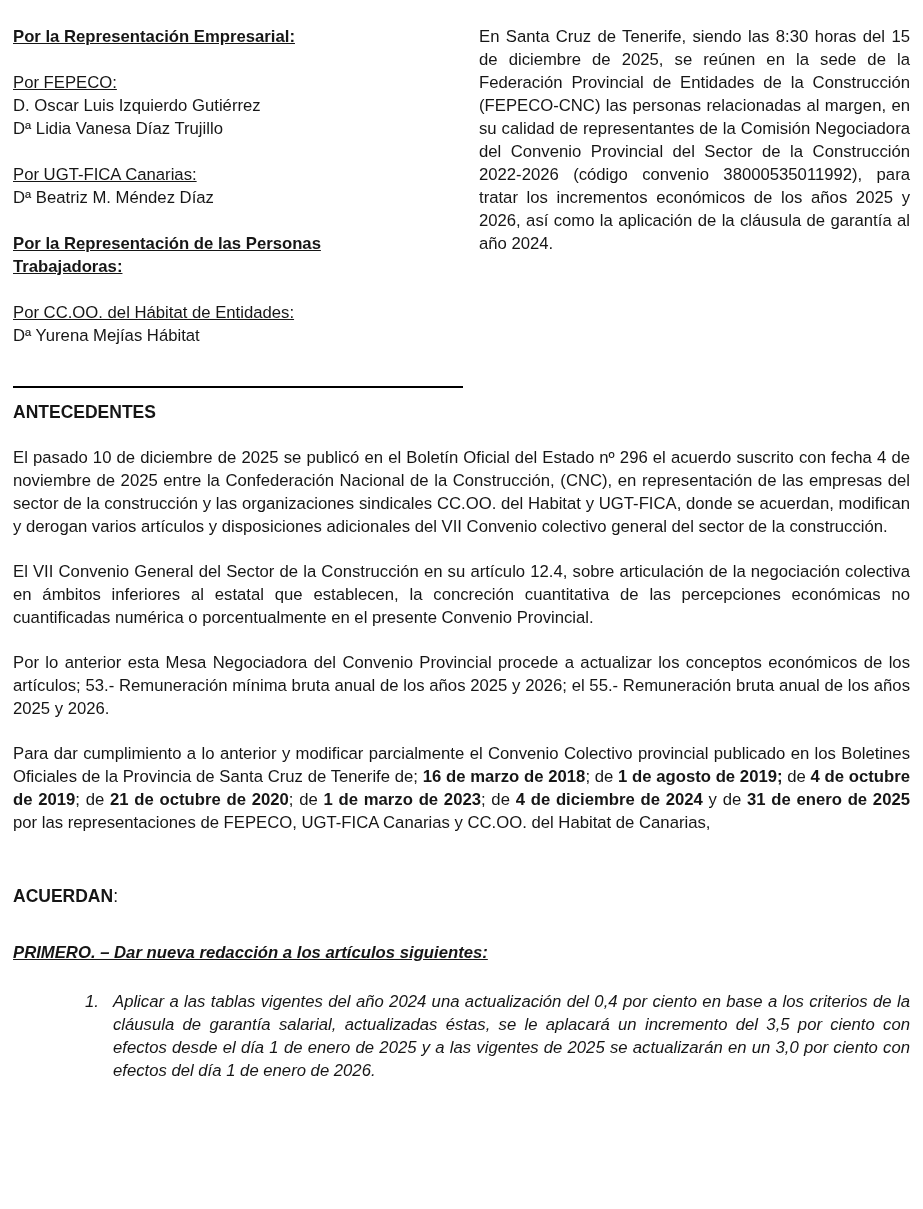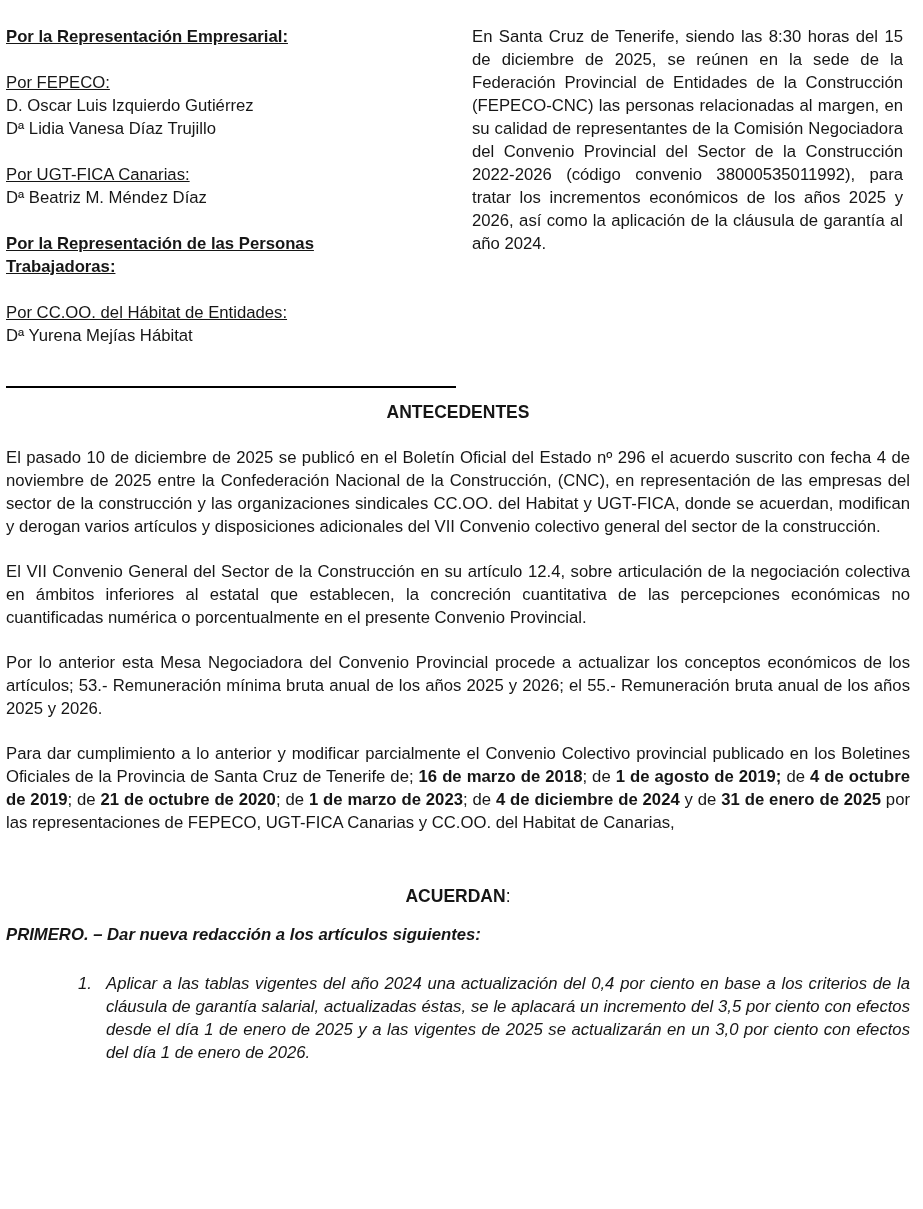--- a/index.html
+++ b/index.html
@@ -13,21 +13,21 @@
     overflow: hidden;
     color: #161616;
     font-family: "Liberation Sans", "DejaVu Sans", sans-serif;
     font-size: 16.7px;
     line-height: 23px;
   }
   .page {
     box-sizing: border-box;
     width: 923px;
     height: 1209px;
-    padding: 25px 13px 0 6px;
+    padding: 25px 13px 0 13px;
   }
 
   
   .top-columns {
     display: flex;
     gap: 14px;
     height: 358px;
     align-items: flex-start;
   }
   .col-left {
@@ -50,39 +50,40 @@
   
   .divider {
     border: none;
     border-top: 2px solid #000;
     width: 450px;
     margin: 3px 0 0 0;
   }
 
   
   .heading-center {
-    text-align: center;
+    text-align: left;
     font-weight: bold;
     font-size: 17.5px;
     margin: 13px 0 0 0;
   }
   .heading-center .colon { font-weight: normal; }
   .acuerdan-heading { margin-top: 51px; }
 
   
   p.body-par {
     text-align: justify;
     margin: 22px 0 0 0;
   }
 
   
   .primero-heading {
     font-weight: bold;
     font-style: italic;
-    margin-top: 15px;
+    margin-top: 33px;
+    text-decoration: underline;
   }
   .articulo-subheading {
     font-style: italic;
   }
 
   
   .num-item {
     display: flex;
     font-style: italic;
     margin-top: 26px;

